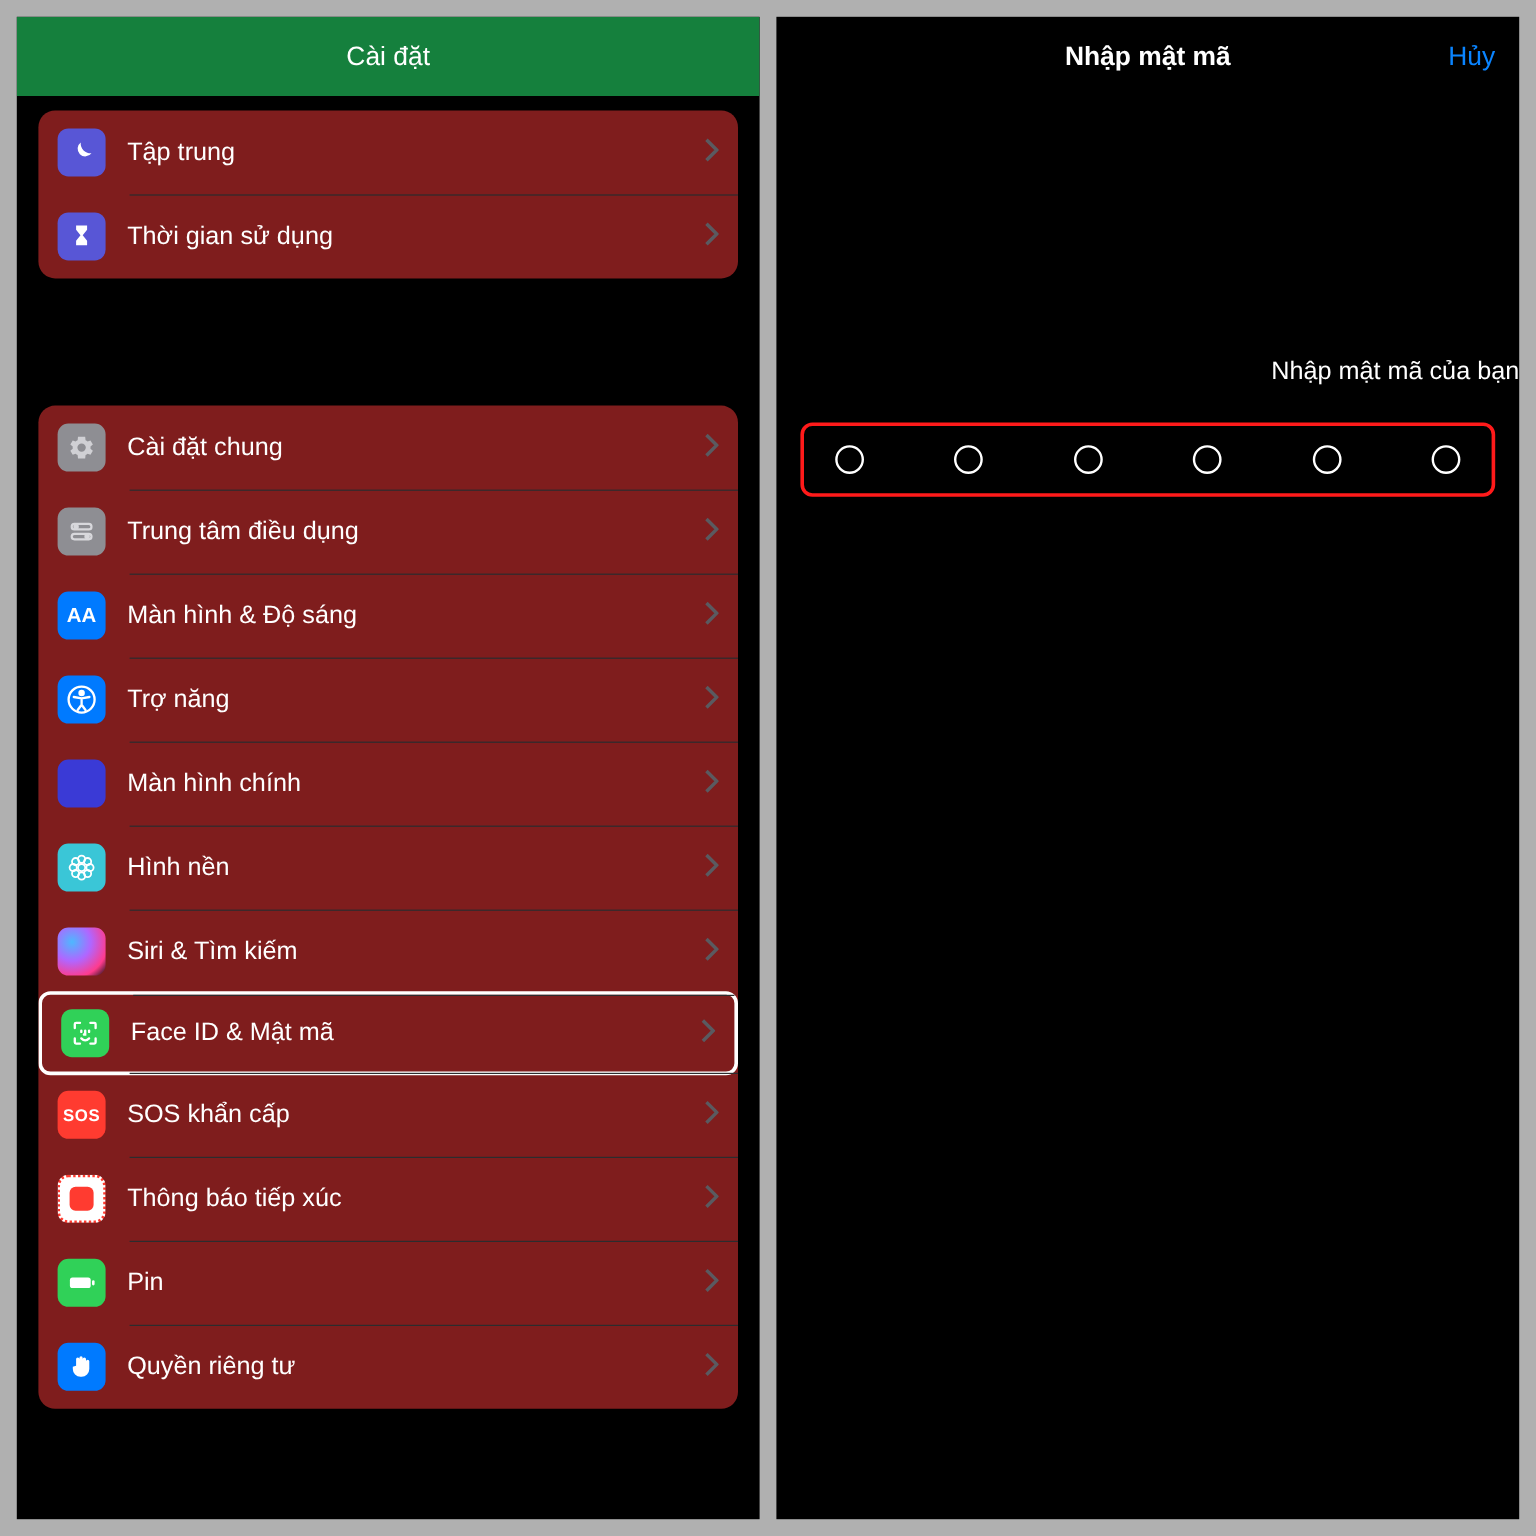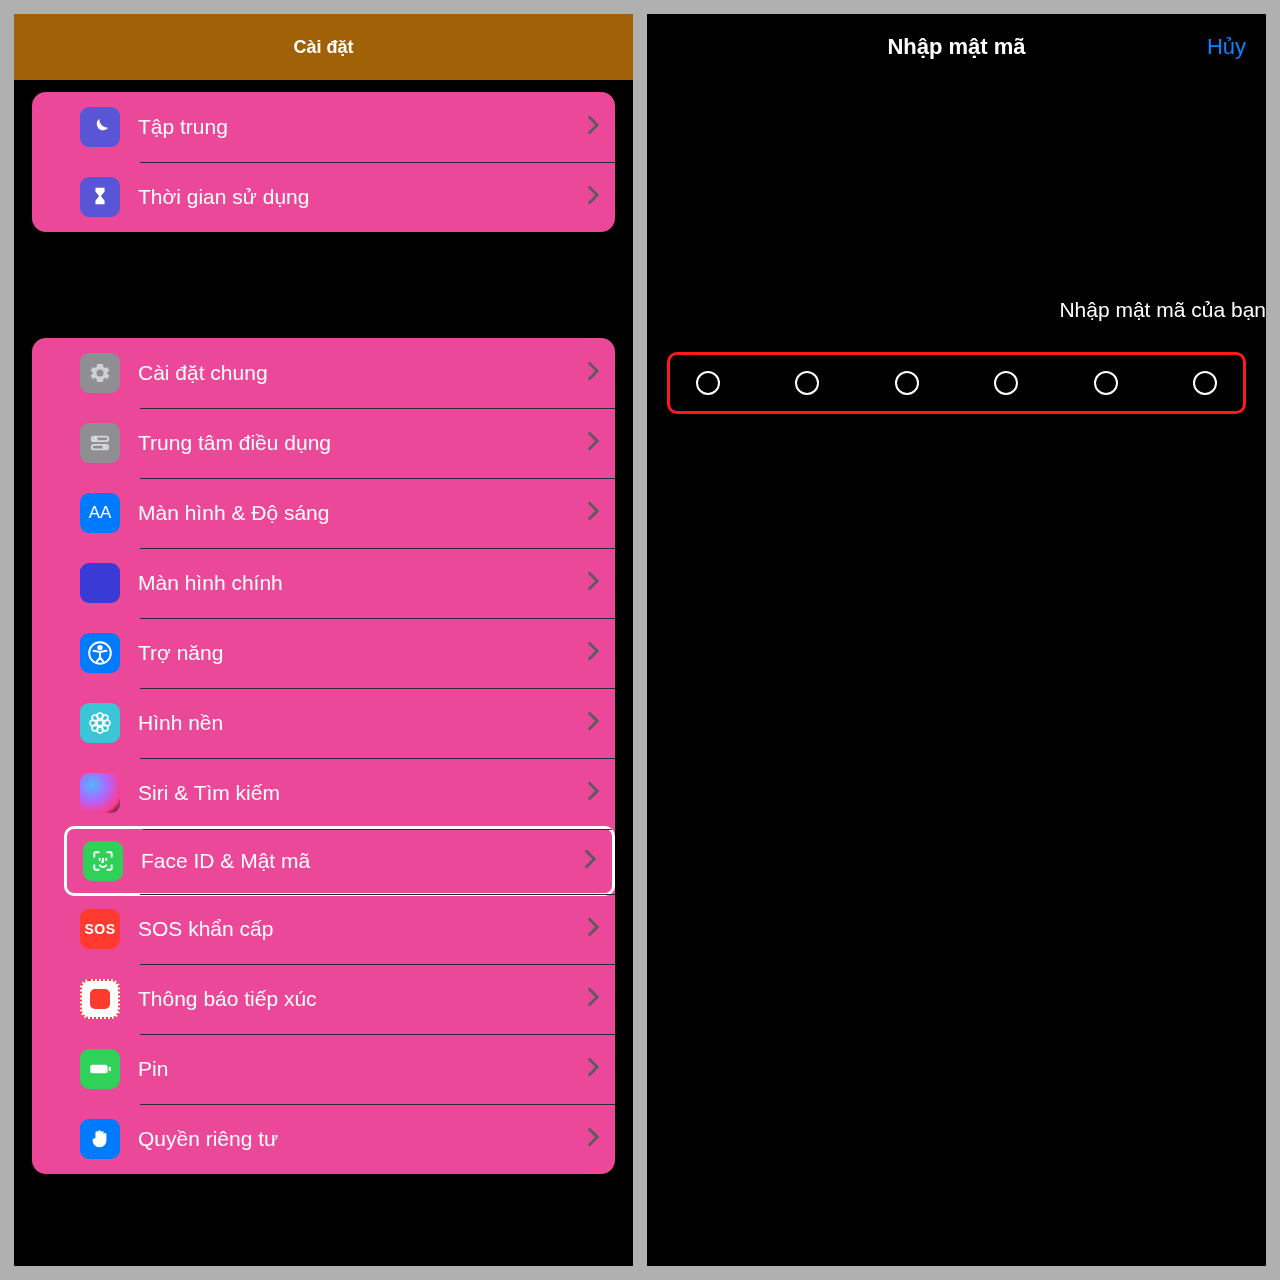--- a/index.html
+++ b/index.html
@@ -14,34 +14,33 @@
   }
   .screen {
     flex: 1;
     background: #000;
     position: relative;
     overflow: hidden;
   }
   
   .nav {
     height: 66px;
-    background: #a16207;
+    background: #15803d;
     display: flex;
     align-items: center;
     justify-content: center;
     color: #fff;
-    font-size: 18px;
-    font-weight: 700;
+    font-size: 22px;
+    font-weight: 400;
   }
   .group {
     margin: 12px 18px 40px;
-    background: #ec4899;
+    background: #7f1d1d;
     border-radius: 14px;
     overflow: hidden;
-    padding-left: 32px;
   }
   .spacer { height: 54px; }
   .row {
     position: relative;
     display: flex;
     align-items: center;
     height: 70px;
     padding: 0 16px;
     cursor: pointer;
   }
@@ -205,22 +204,35 @@
             <rect x="3" y="14" width="18" height="5" rx="2.5"></rect>
             <circle cx="17" cy="16.5" r="1.5" fill="#d8d8dc"></circle>
           </svg>
       </div>
       <span class="label">Trung tâm điều dụng</span>
       <span class="chevron"><svg viewBox="0 0 8 14" fill="none" stroke="currentColor" stroke-width="2">
             <path d="M1 1l6 6-6 6"></path>
           </svg></span>
     </div>
     <div class="row">
-      <div class="icon bg-blue" style="font-weight:400;font-size:17px">AA</div>
+      <div class="icon bg-blue" style="font-weight:700;font-size:17px">AA</div>
       <span class="label">Màn hình &amp; Độ sáng</span>
+      <span class="chevron"><svg viewBox="0 0 8 14" fill="none" stroke="currentColor" stroke-width="2">
+            <path d="M1 1l6 6-6 6"></path>
+          </svg></span>
+    </div>
+    <div class="row">
+      <div class="icon bg-blue">
+        <svg viewBox="0 0 24 24" width="26" height="26" fill="none" stroke="#fff" stroke-width="1.8">
+            <circle cx="12" cy="12" r="10"></circle>
+            <circle cx="12" cy="7" r="1.6" fill="#fff"></circle>
+            <path d="M6 10l6 1 6-1M12 11v5m-3 4l3-4 3 4" stroke-linecap="round"></path>
+          </svg>
+      </div>
+      <span class="label">Trợ năng</span>
       <span class="chevron"><svg viewBox="0 0 8 14" fill="none" stroke="currentColor" stroke-width="2">
             <path d="M1 1l6 6-6 6"></path>
           </svg></span>
     </div>
     <div class="row">
       <div class="icon home-grid">
         <span class="g1"></span>
           <span class="g2"></span>
           <span class="g3"></span>
           <span class="g4"></span>
@@ -232,33 +244,20 @@
           <span class="g3"></span>
           <span class="g5"></span>
           <span class="g1"></span>
       </div>
       <span class="label">Màn hình chính</span>
       <span class="chevron"><svg viewBox="0 0 8 14" fill="none" stroke="currentColor" stroke-width="2">
             <path d="M1 1l6 6-6 6"></path>
           </svg></span>
     </div>
     <div class="row">
-      <div class="icon bg-blue">
-        <svg viewBox="0 0 24 24" width="26" height="26" fill="none" stroke="#fff" stroke-width="1.8">
-            <circle cx="12" cy="12" r="10"></circle>
-            <circle cx="12" cy="7" r="1.6" fill="#fff"></circle>
-            <path d="M6 10l6 1 6-1M12 11v5m-3 4l3-4 3 4" stroke-linecap="round"></path>
-          </svg>
-      </div>
-      <span class="label">Trợ năng</span>
-      <span class="chevron"><svg viewBox="0 0 8 14" fill="none" stroke="currentColor" stroke-width="2">
-            <path d="M1 1l6 6-6 6"></path>
-          </svg></span>
-    </div>
-    <div class="row">
       <div class="icon bg-cyan">
         <svg viewBox="0 0 24 24" width="24" height="24" fill="none" stroke="#fff" stroke-width="1.5">
             <circle cx="12" cy="12" r="3"></circle>
             <circle cx="12" cy="5" r="3"></circle>
             <circle cx="12" cy="19" r="3"></circle>
             <circle cx="5" cy="12" r="3"></circle>
             <circle cx="19" cy="12" r="3"></circle>
             <circle cx="7" cy="7" r="3"></circle>
             <circle cx="17" cy="7" r="3"></circle>
             <circle cx="7" cy="17" r="3"></circle>

